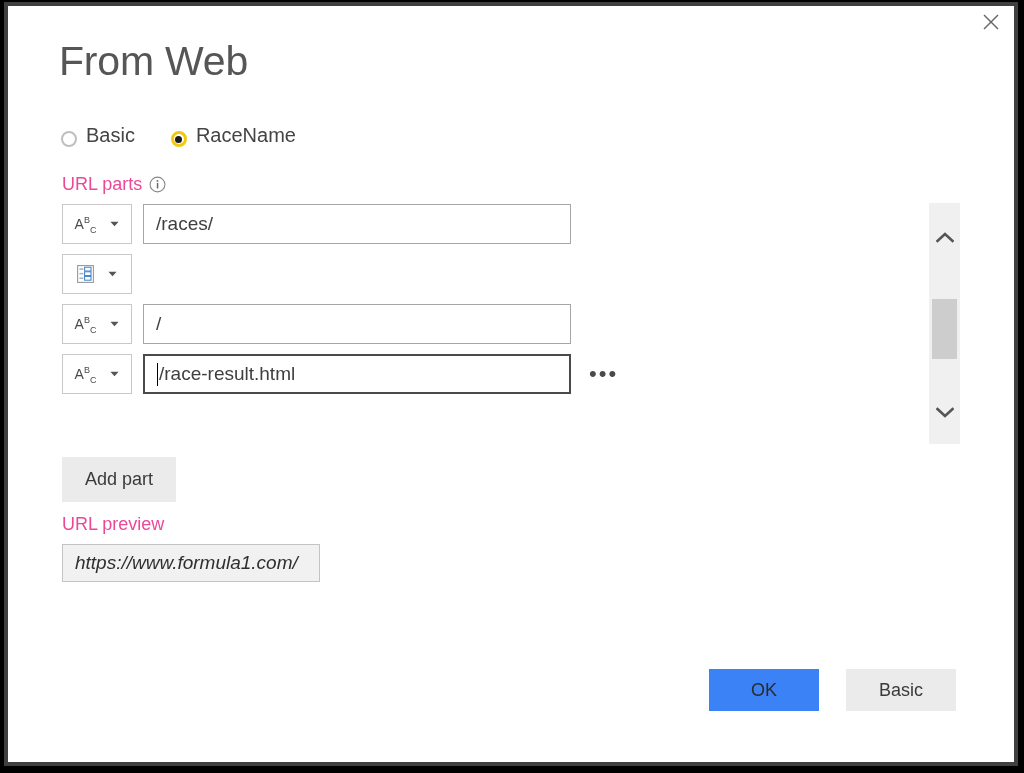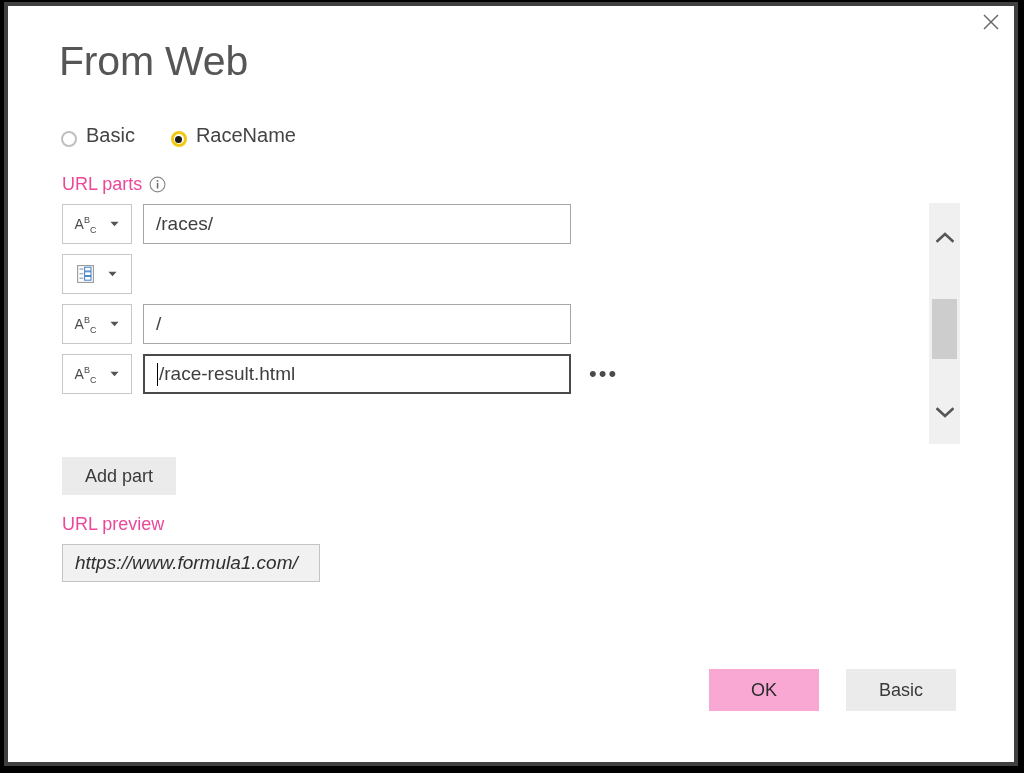--- a/index.html
+++ b/index.html
@@ -201,21 +201,21 @@
     cursor: pointer;
     user-select: none;
     padding: 4px 2px;
   }
 
   
   #add-part-button {
     position: absolute;
     left: 54px;
     top: 451px;
-    height: 38px;
+    height: 45px;
     min-width: 114px;
     background: #ebebeb;
     border: none;
     color: #3a3a3a;
     font-size: 18px;
     font-family: "Liberation Sans", sans-serif;
     cursor: pointer;
     padding: 0 14px;
   }
 
@@ -289,21 +289,21 @@
     position: absolute;
     height: 42px;
     width: 110px;
     border: none;
     font-size: 18px;
     font-family: "Liberation Sans", sans-serif;
     cursor: pointer;
   }
   #ok-button {
     left: 701px;
-    background: #f9a8d4;
+    background: #3b82f6;
     color: #2b2b2b;
   }
   #cancel-button {
     left: 838px;
     background: #ebebeb;
     color: #3a3a3a;
   }
 </style>
 </head>
 <body>

